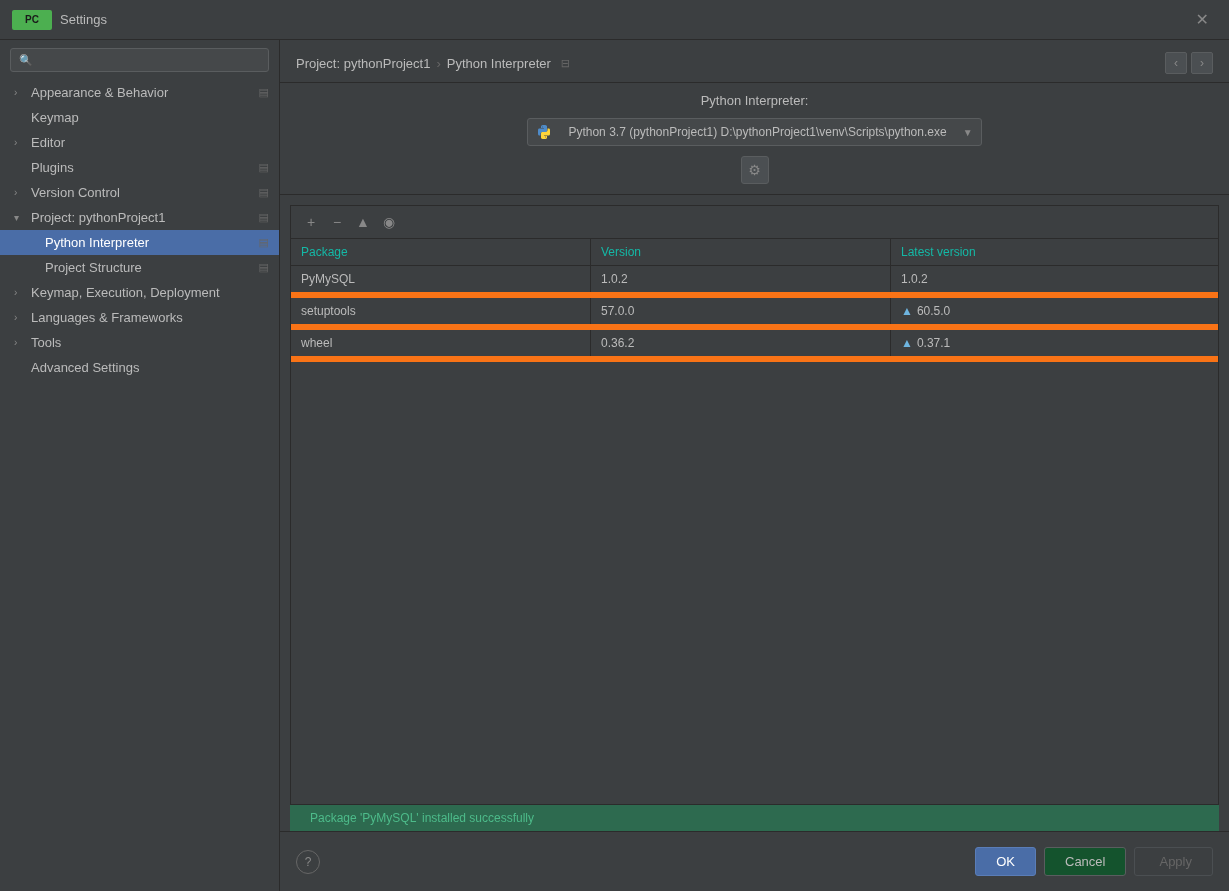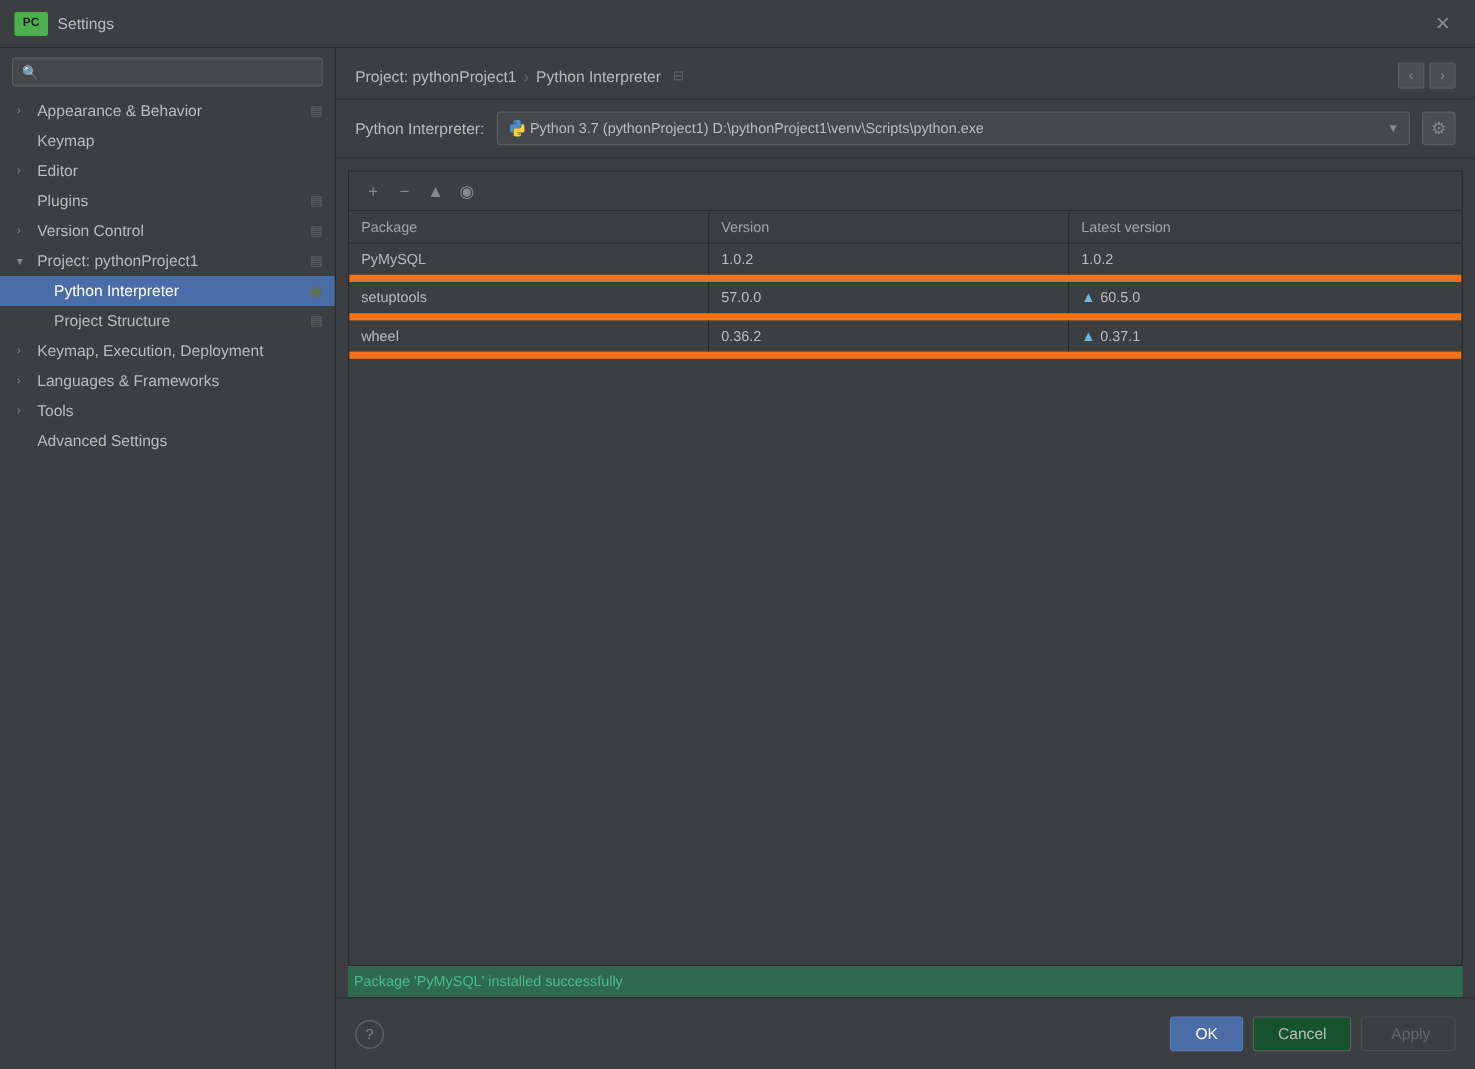--- a/index.html
+++ b/index.html
@@ -25,21 +25,21 @@
       background: #3c3f41;
       height: 40px;
       display: flex;
       align-items: center;
       padding: 0 12px;
       border-bottom: 1px solid #2b2b2b;
       flex-shrink: 0;
     }
 
     .titlebar-icon {
-      width: 28px;
+      width: 40px;
       height: 20px;
       margin-right: 8px;
       background: #4CAF50;
       border-radius: 2px;
       display: flex;
       align-items: center;
       justify-content: center;
       font-size: 10px;
       font-weight: bold;
       color: #1a1a1a;
@@ -193,39 +193,40 @@
       font-size: 12px;
     }
 
     .interpreter-row {
       display: flex;
       align-items: center;
       padding: 10px 16px;
       border-bottom: 1px solid #2b2b2b;
       flex-shrink: 0;
       gap: 10px;
+      flex-direction: column;
     }
 
     .interpreter-label {
       color: #bbbbbb;
       white-space: nowrap;
       font-size: 13px;
     }
 
     .interpreter-select {
       flex: 1;
       background: #45484a;
       border: 1px solid #5a5d5f;
       border-radius: 3px;
       padding: 0 8px;
       color: #bbbbbb;
       display: flex;
       align-items: center;
       cursor: pointer;
-      gap: 3px;
+      gap: 16px;
       min-height: 28px;
     }
 
     .interpreter-select-text {
       flex: 1;
       font-size: 12px;
       white-space: nowrap;
       overflow: hidden;
       text-overflow: ellipsis;
     }
@@ -286,21 +287,21 @@
     .table-header {
       display: grid;
       grid-template-columns: 300px 300px 1fr;
       background: #3c3f41;
       border-bottom: 1px solid #2b2b2b;
       padding: 0;
     }
 
     .table-header-cell {
       padding: 6px 10px;
-      color: #a3a3a3;
+      color: #14b8a6;
       font-size: 12px;
       font-weight: 500;
       border-right: 1px solid #2b2b2b;
     }
     .table-header-cell:last-child { border-right: none; }
 
     .table-body {
       flex: 1;
       overflow-y: auto;
     }
@@ -319,21 +320,21 @@
     }
     .table-cell:last-child { border-right: none; }
 
     .upgrade-indicator {
       color: #6eb5e0;
       margin-right: 4px;
     }
 
     
     .status-bar {
-      padding: 6px 5px;
+      padding: 6px 20px;
       background: #2d6a4f;
       color: #4dbb8a;
       font-size: 12px;
       flex-shrink: 0;
       margin: 0 10px;
     }
 
     
     .footer {
       height: 60px;

